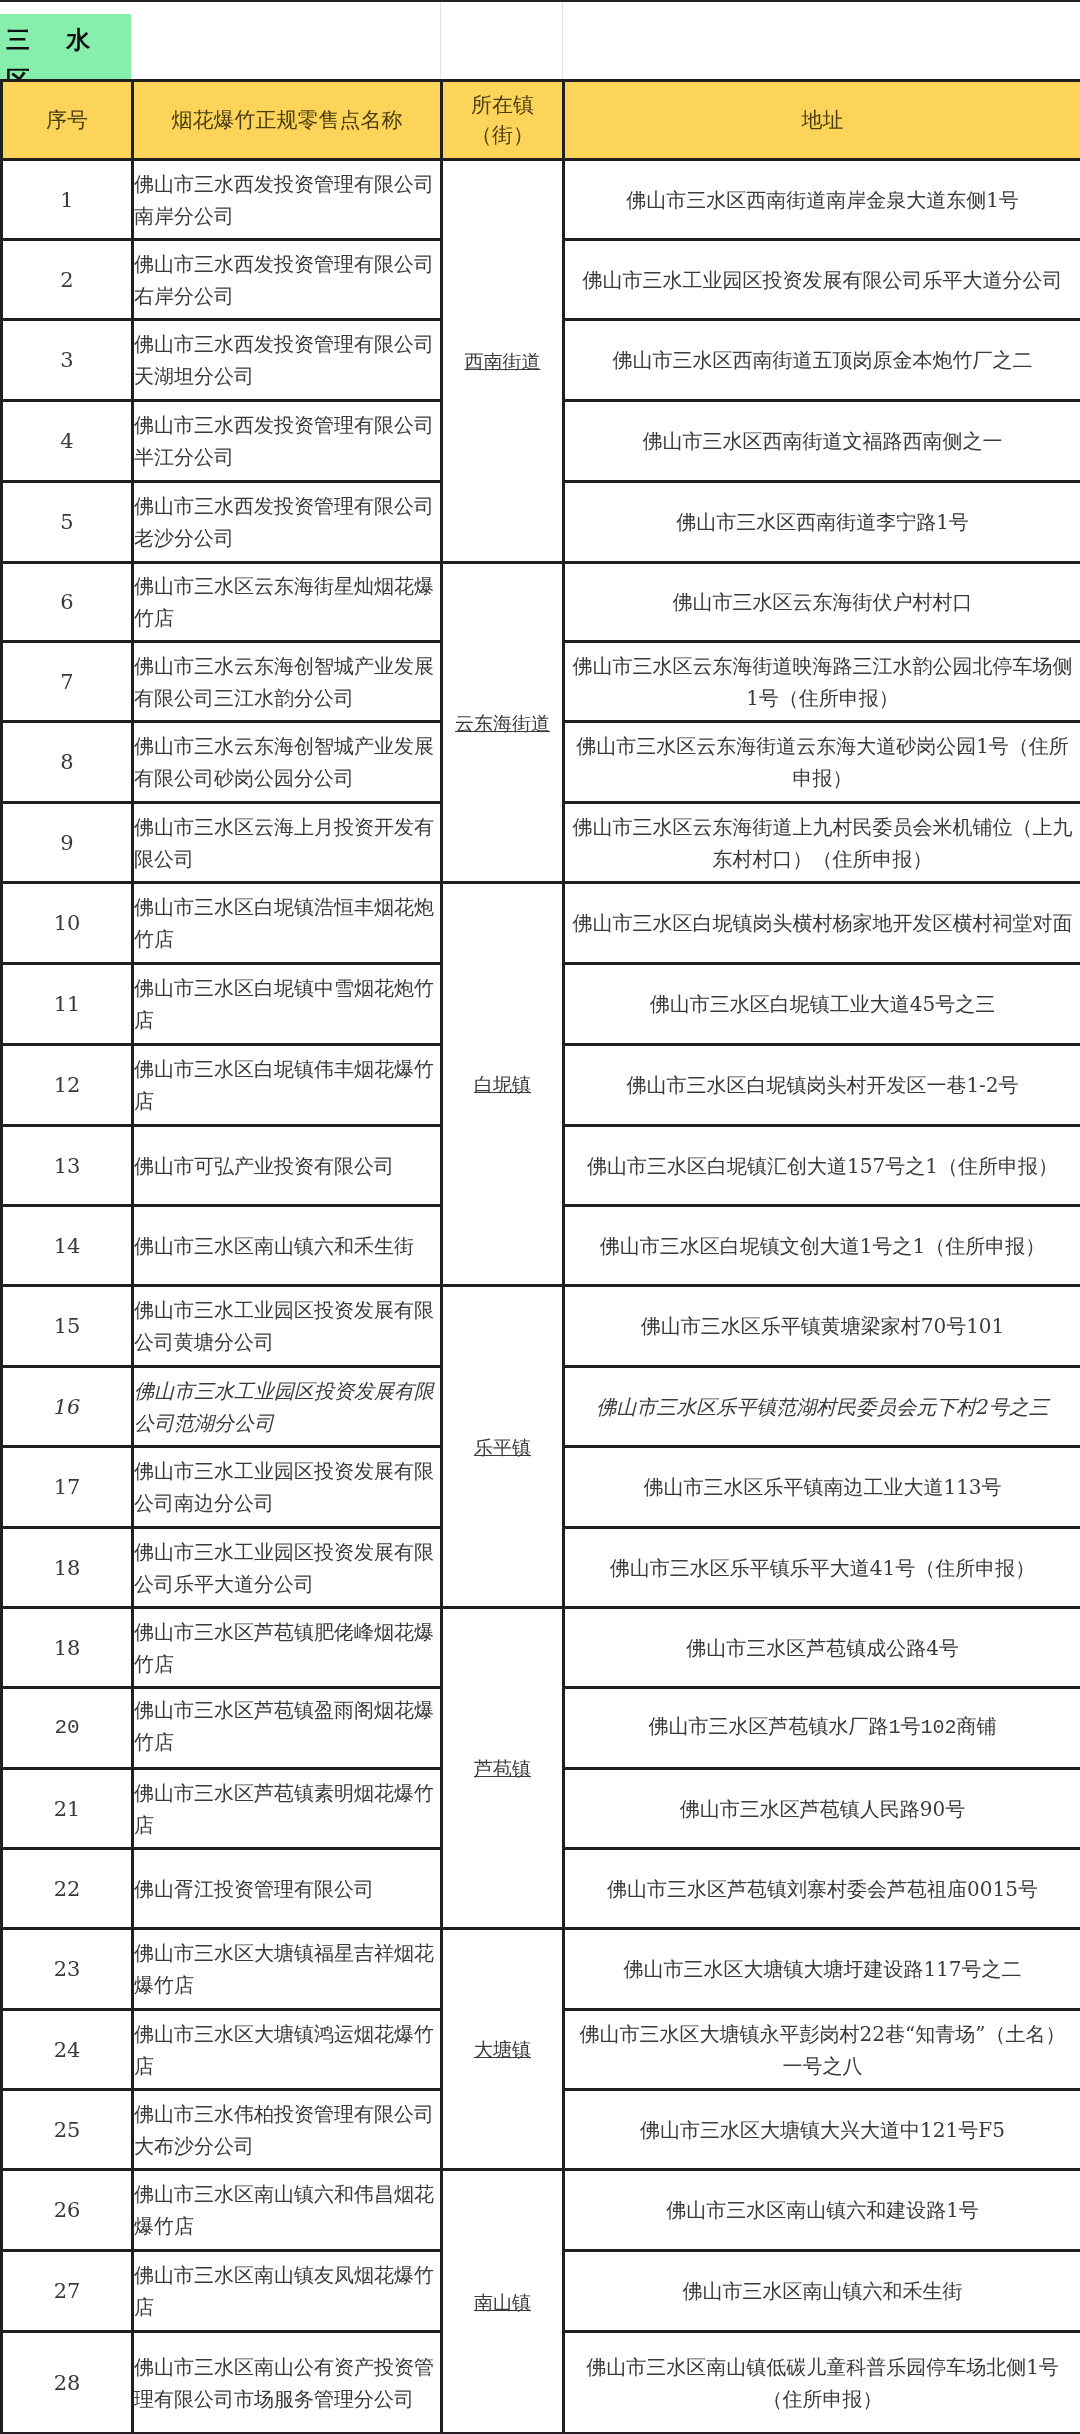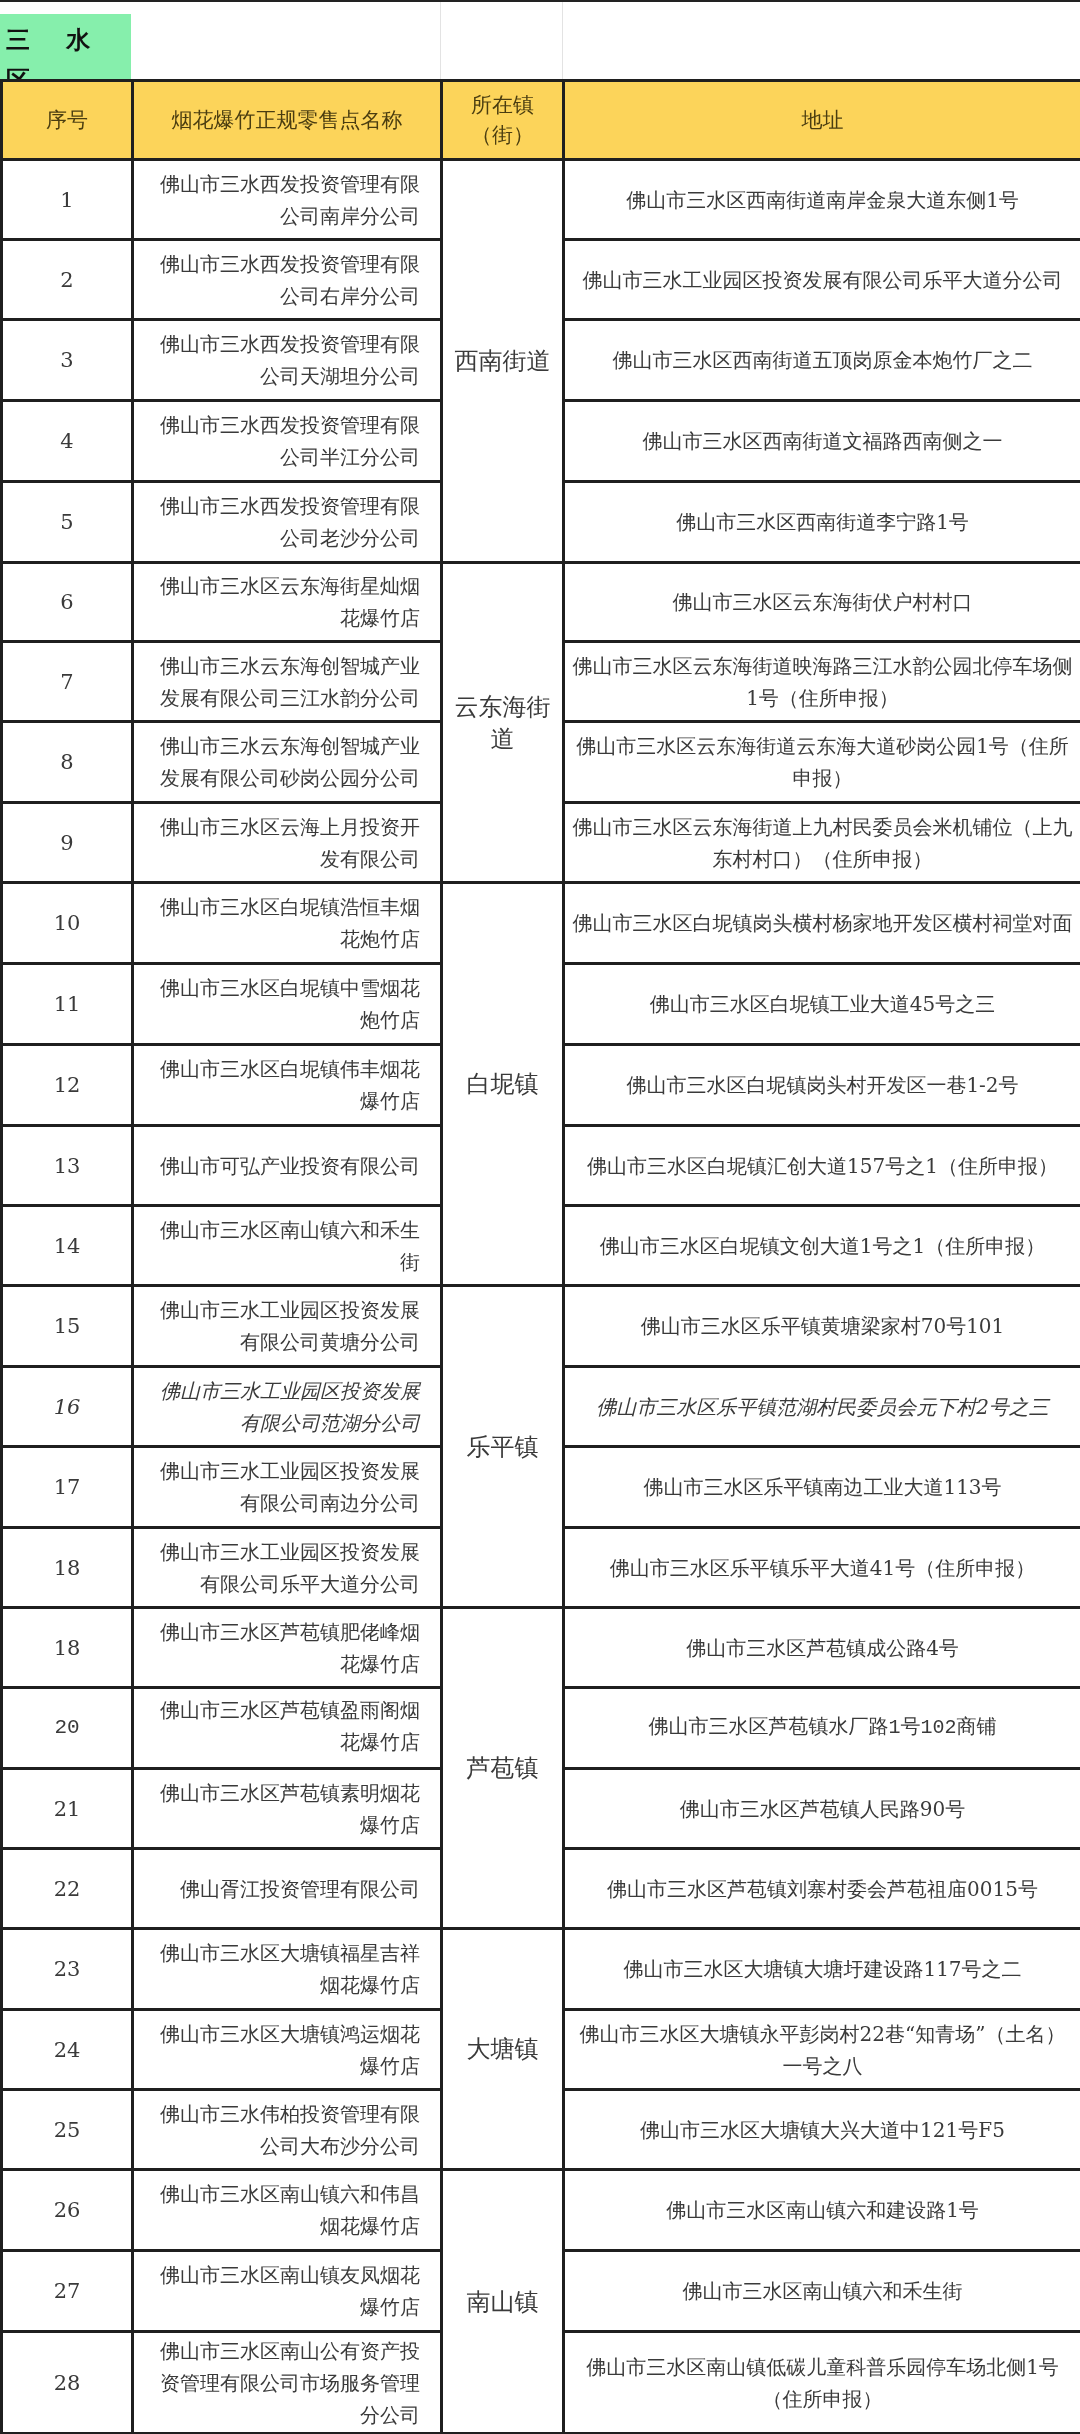--- a/index.html
+++ b/index.html
@@ -12,22 +12,22 @@
   .district { position: absolute; left: 0; top: 12px; width: 131px; height: 80px; background: #86efac;
               font-family: "DejaVu Sans", "Liberation Sans", sans-serif; font-weight: bold; color: #111;
               font-size: 24px; line-height: 40px; padding: 6px 0 0 6px; box-sizing: border-box; }
   .district .name { letter-spacing: 14px; display: block; }
   .district .count { display: block; padding-left: 2px; }
   table { position: absolute; left: 0; top: 79px; width: 1080px; border-collapse: collapse; table-layout: fixed; }
   th, td { border: 3px solid #1f1f1f; text-align: center; vertical-align: middle; padding: 0 8px;
            font-weight: normal; font-size: 20px; line-height: 32px; }
   th { background: #fcd45a; color: #4a3d10; height: 76px; font-size: 21px; }
   td.num { font-size: 21px; }
-  td.name { text-align: right; padding: 0 20px; }
-  td.town { font-size: 24px; }
+  td.name { text-align: left; padding: 0 0; }
+  td.town { font-size: 19px; text-decoration: underline; }
   td.addr { padding: 0 6px; }
   col.c1 { width: 131px; } col.c2 { width: 309px; } col.c3 { width: 122px; } col.c4 { width: 518px; }
 </style>
 </head>
 <body>
 
 <div class="topbar">
   <div class="district">
     <span class="name">三 水 区</span>
     <span class="count">（28个）</span>

